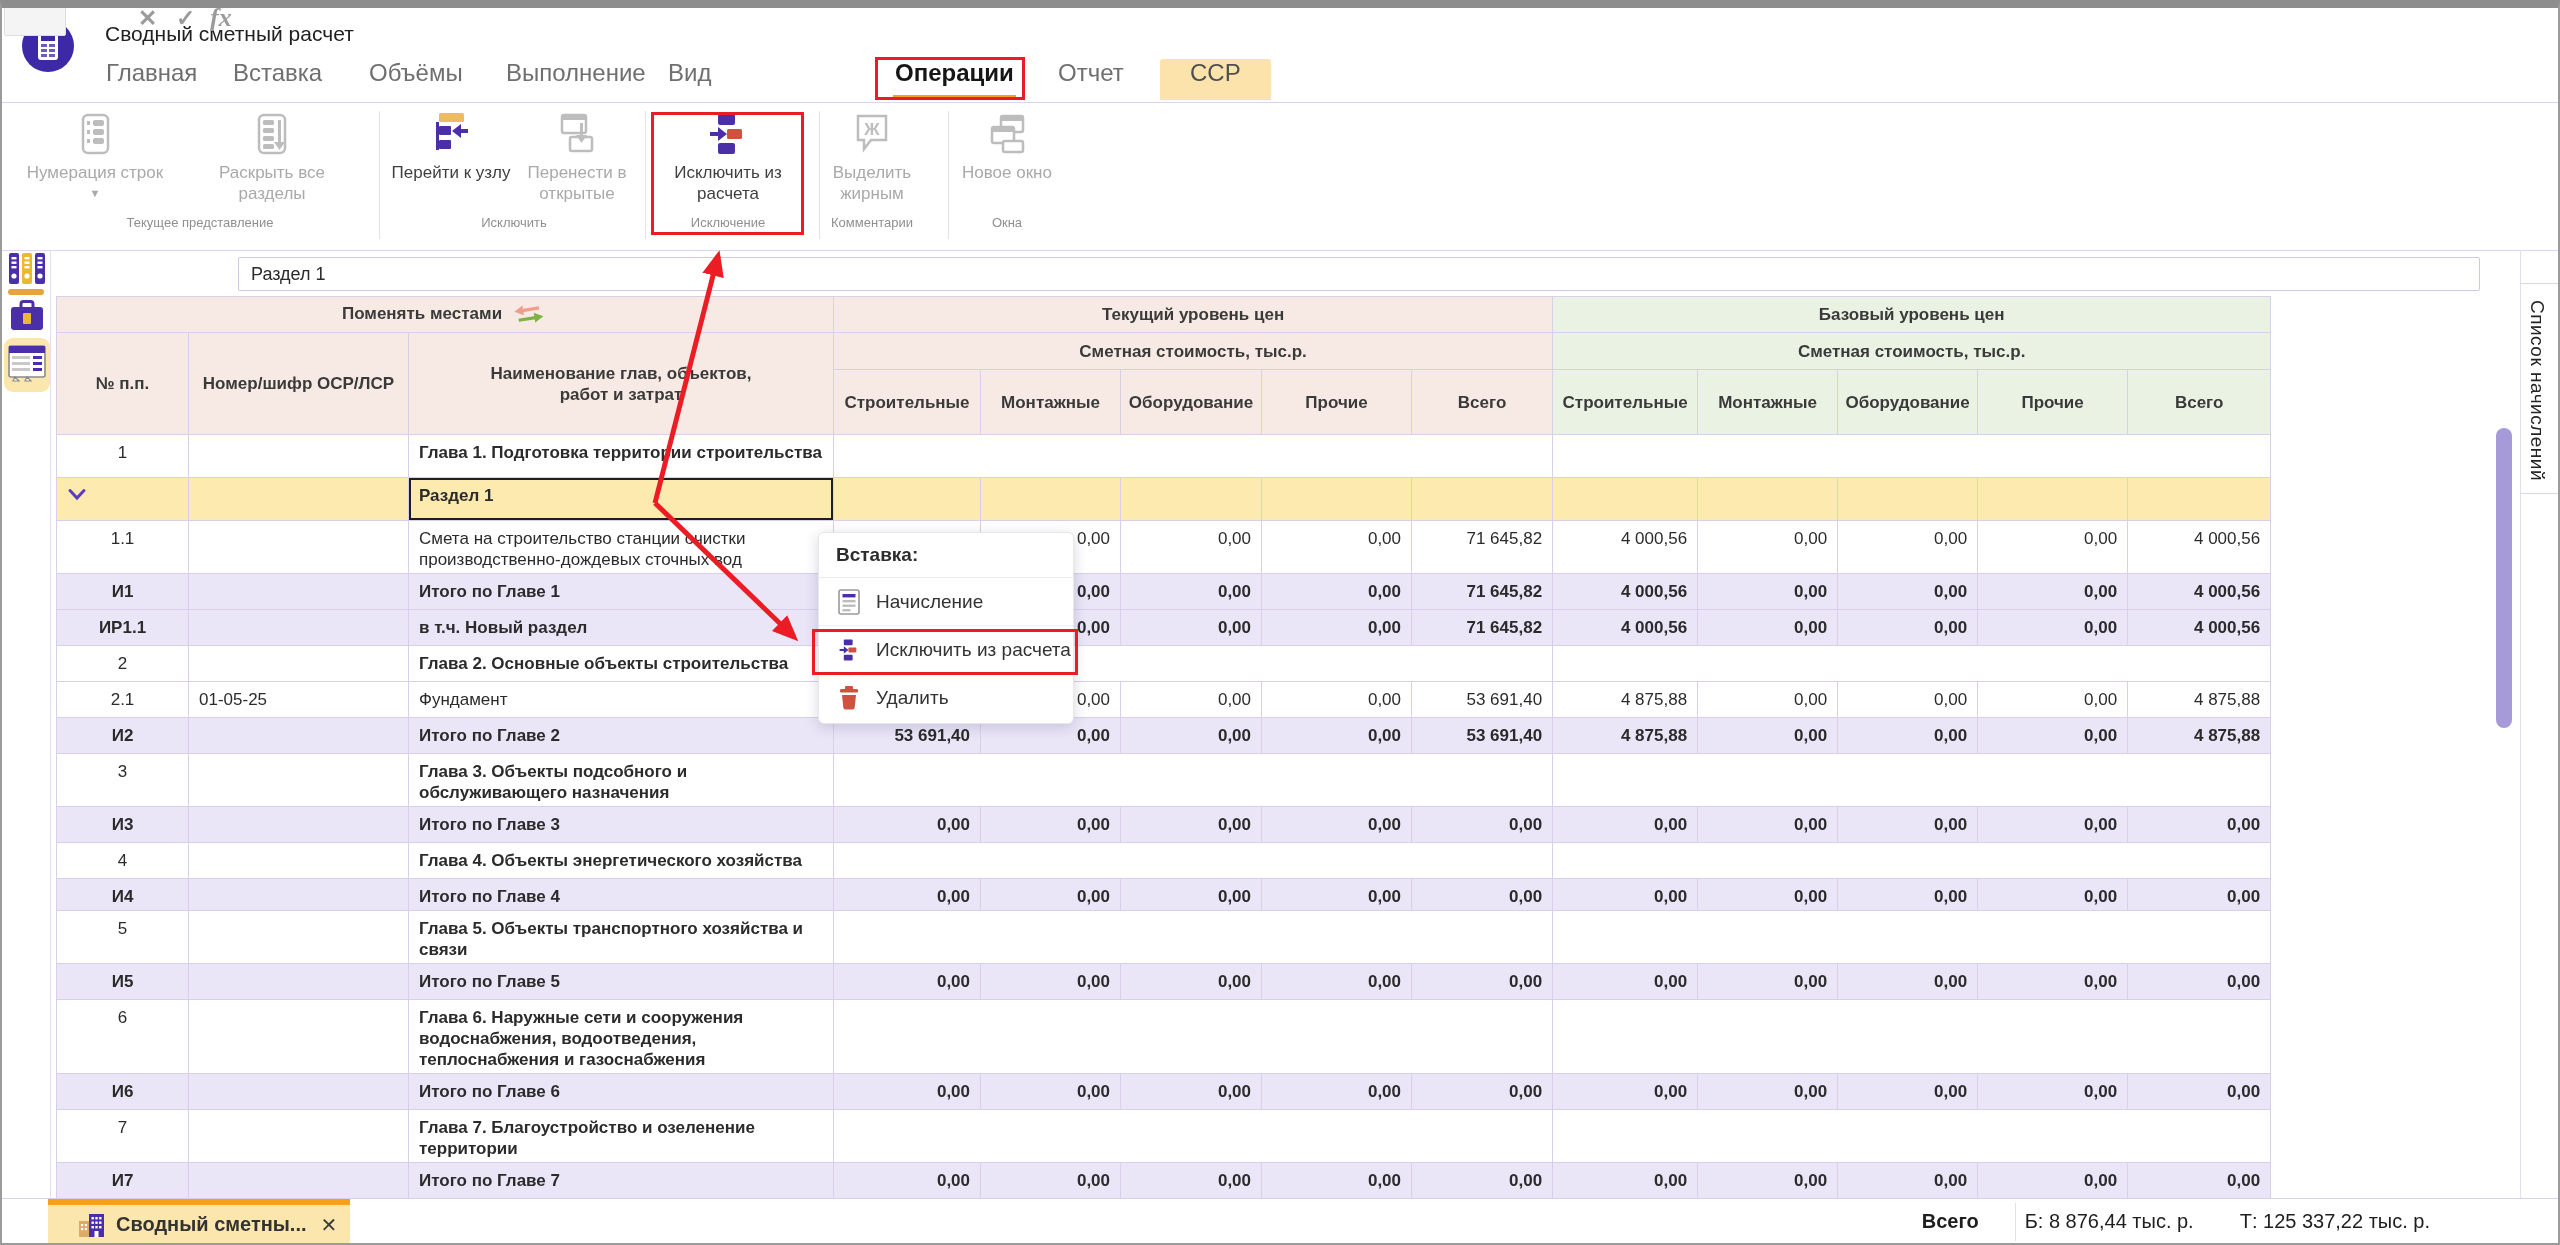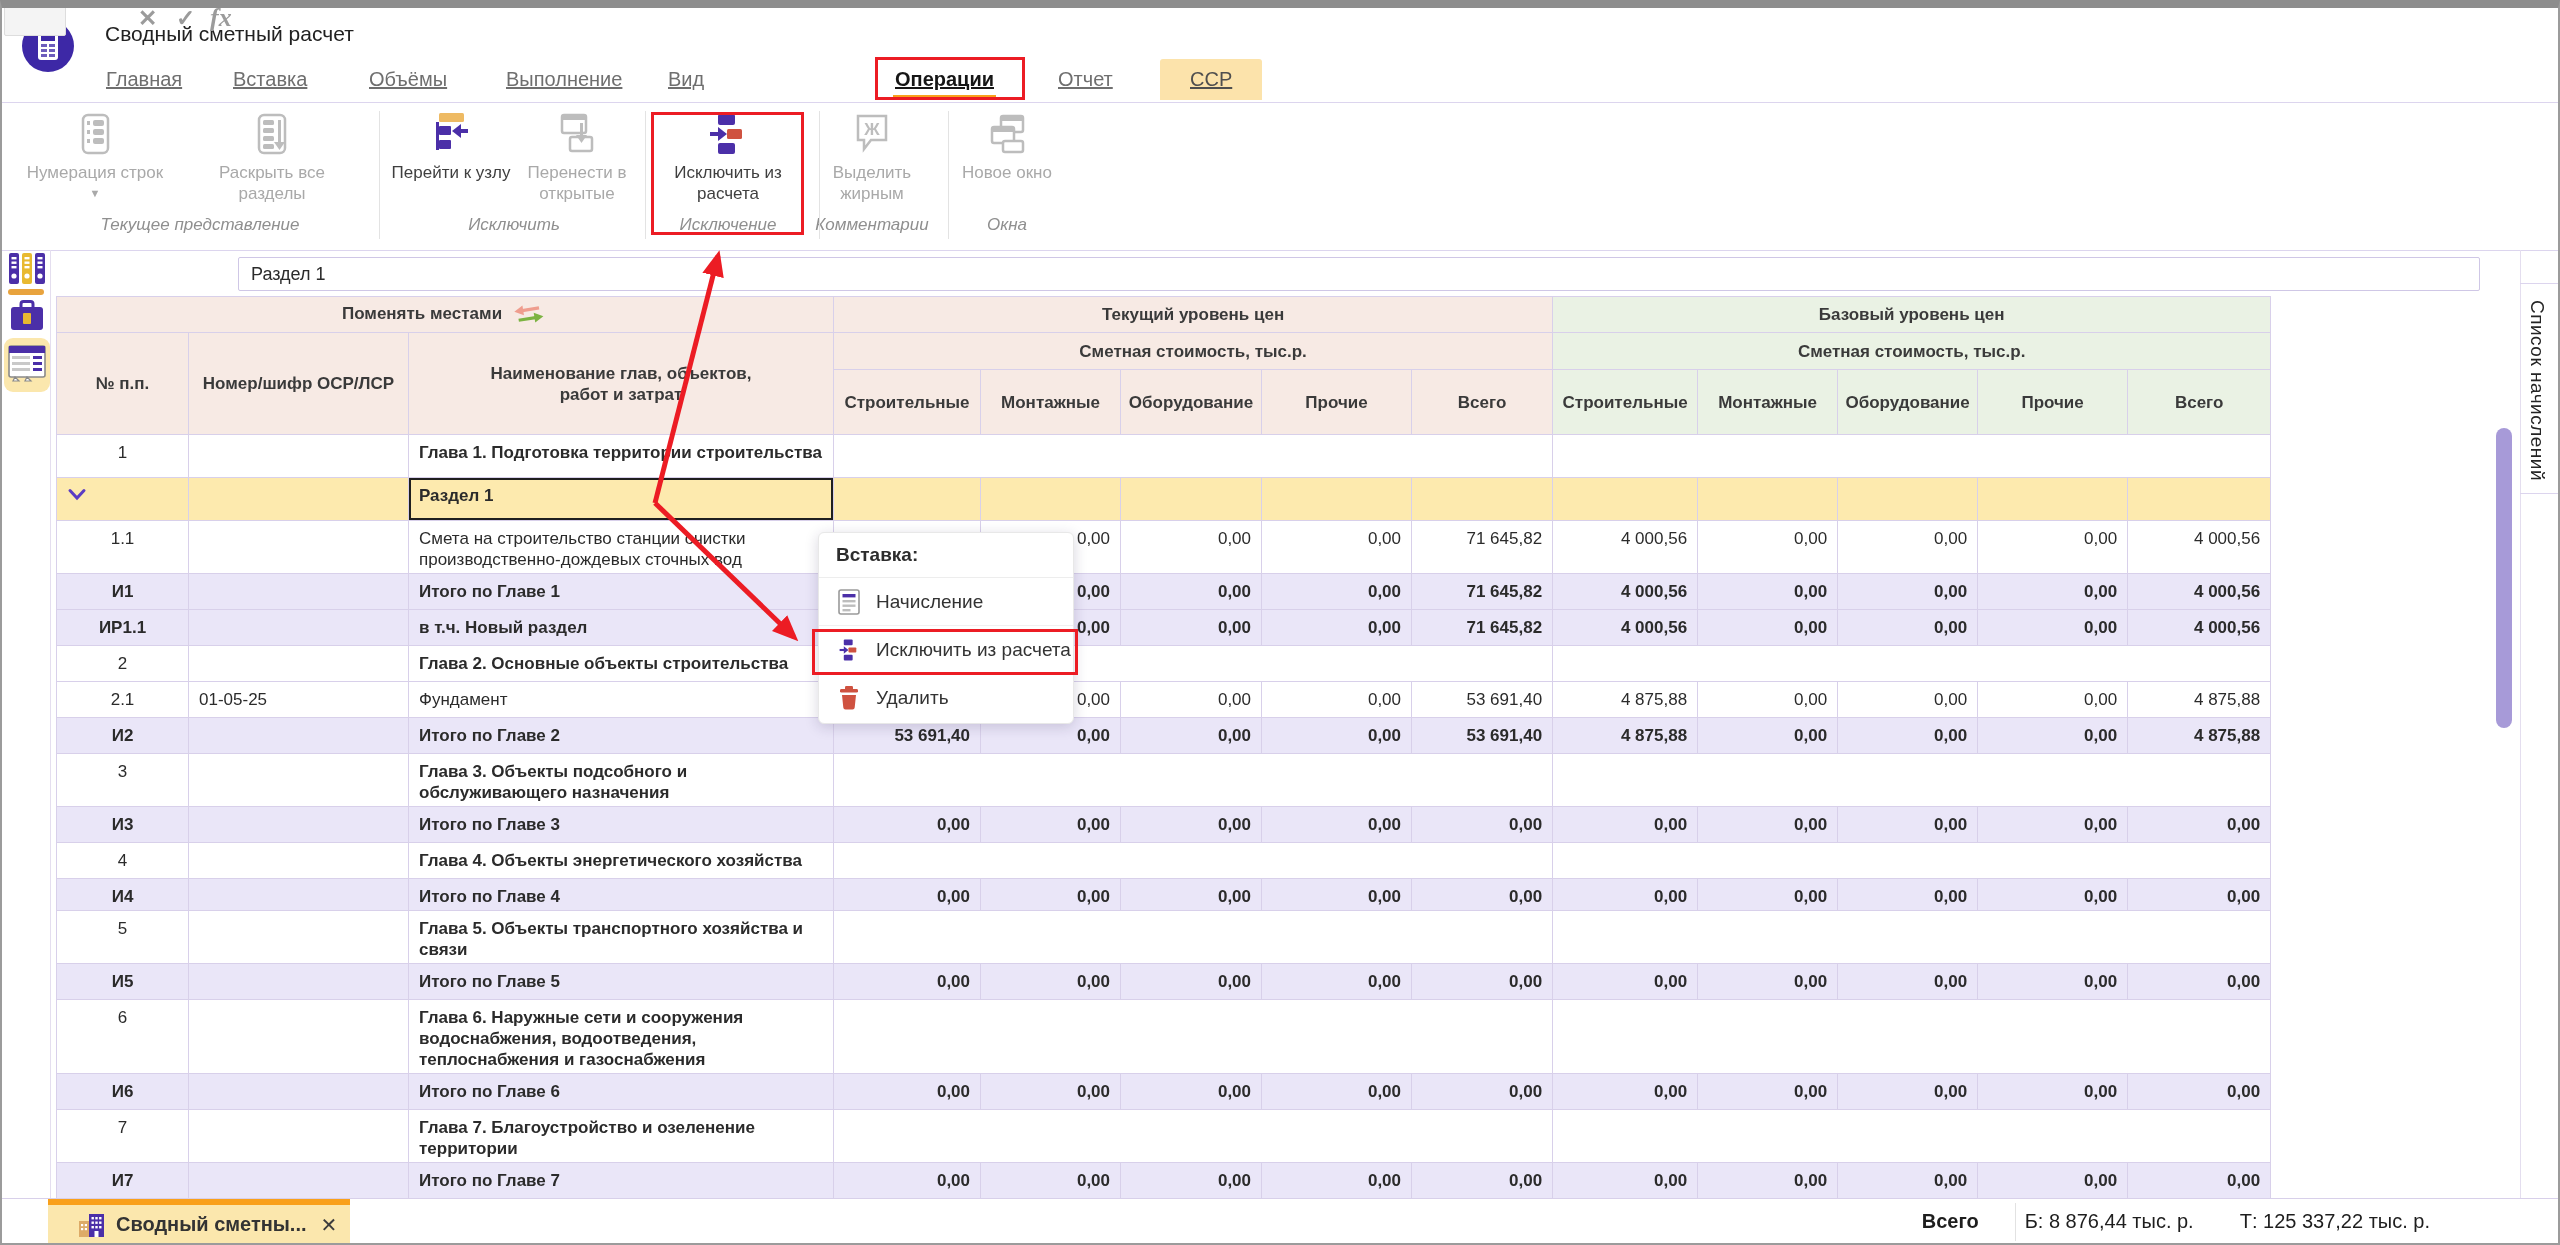--- a/index.html
+++ b/index.html
@@ -4,35 +4,35 @@
 <style>
   html,body{margin:0;padding:0;background:#fff;}
   body{font-family:"Liberation Sans",sans-serif;color:#2b2b2b;}
   .stage{position:relative;width:2560px;height:1245px;background:#fff;overflow:hidden;}
   .frame{position:absolute;inset:0;border:2px solid #9b9b9b;border-top:8px solid #8d8d8d;pointer-events:none;z-index:60;}
 
   
   .logo{position:absolute;left:22px;top:20px;width:52px;height:52px;}
   .app-title{position:absolute;left:105px;top:22px;font-size:21px;font-weight:500;color:#212121;}
   .tabs{position:absolute;left:0;top:59px;width:2560px;height:43px;}
-  .tab{position:absolute;top:0;height:41px;display:flex;align-items:center;font-size:20px;color:#6f6f6f;cursor:pointer;text-decoration:underline;}
+  .tab{position:absolute;top:0;height:41px;display:flex;font-size:24px;color:#6f6f6f;cursor:pointer;}
   .tab.active{color:#161616;font-weight:700;}
   .tab .underline{position:absolute;left:-2px;right:-2px;bottom:0;height:5px;background:#f9a01b;}
   .tab.box-highlight{background:#fce3ab;color:#4f4f4f;padding:0 30px;border-radius:3px 3px 0 0;}
   .hline{position:absolute;left:0;width:2560px;height:1px;background:#dcd5ee;}
   .vline{position:absolute;width:1px;background:#e4deef;}
 
   
   .ribbon{position:absolute;left:0;top:103px;width:2560px;height:147px;}
   .rb-btn{position:absolute;top:8px;width:160px;display:flex;flex-direction:column;align-items:center;gap:5px;cursor:pointer;}
   .rb-btn .ic{width:46px;height:46px;display:flex;align-items:center;justify-content:center;}
   .rb-btn .lb{font-size:17px;line-height:21px;text-align:center;white-space:pre-line;color:#3f3f3f;}
   .rb-btn.disabled .lb{color:#a9a9a9;}
   .rb-btn .dd{font-size:11px;color:#a9a9a9;line-height:10px;}
-  .rb-grouplabel{position:absolute;top:112px;width:260px;text-align:center;font-size:17px;color:#8f8f8f;font-style:italic;}
+  .rb-grouplabel{position:absolute;top:112px;width:260px;text-align:center;font-size:13px;color:#8f8f8f;}
   .rb-sep{position:absolute;top:8px;height:128px;width:1px;background:#e3e3e3;}
 
   
   .ltb-icon{position:absolute;cursor:pointer;}
   .ltb-underbar{position:absolute;left:8px;top:289px;width:36px;height:6px;border-radius:3px;background:#e8a33d;}
   .ltb-active{position:absolute;left:4px;top:338px;width:46px;height:54px;background:#fbe7ad;border-radius:9px;display:flex;align-items:center;justify-content:center;cursor:pointer;}
   .cellref{position:absolute;left:4px;top:2px;width:60px;height:32px;background:#f4f4f4;border:1px solid #ddd;border-radius:2px;}
   .fico{position:absolute;top:0;height:36px;display:flex;align-items:center;font-size:23px;color:#9b9b9b;font-weight:700;cursor:pointer;}
   .fx{font-family:"Liberation Serif",serif;font-style:italic;font-size:26px;}
   .finput{position:absolute;left:238px;top:257px;width:2242px;height:34px;border:1px solid #cfc7e6;border-radius:2px;background:#fff;font-size:18px;color:#2b2b2b;padding:0 0 0 12px;box-sizing:border-box;display:flex;align-items:center;}

